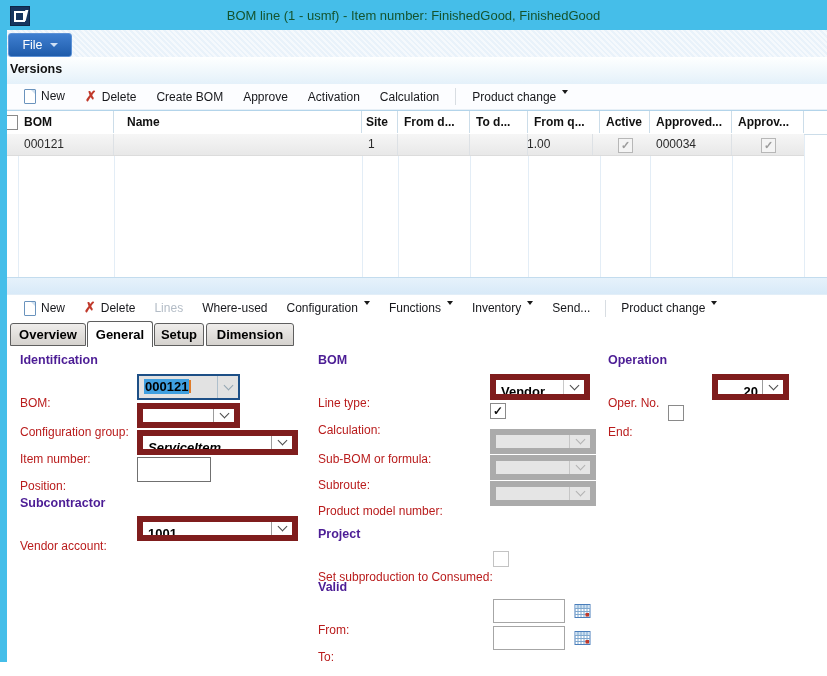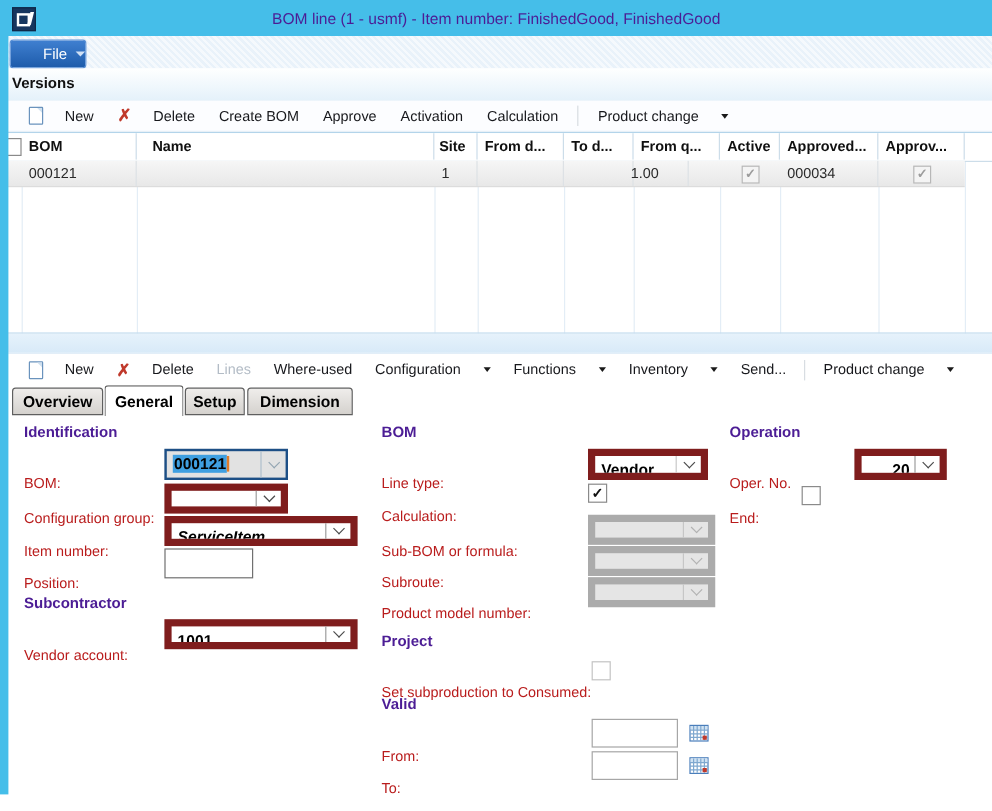--- a/index.html
+++ b/index.html
@@ -7,41 +7,41 @@
     font-family:"Liberation Sans",sans-serif;color:#1a1a1a;}
   
   .titlebar{position:absolute;left:0;top:0;width:827px;height:30px;background:#45bee9;
     display:flex;align-items:center;}
   .app-icon{position:absolute;left:10px;top:6px;width:18px;height:18px;background:#16355e;
     border:1px solid #0d2747;}
   .app-icon:before{content:"";position:absolute;left:3px;top:4px;width:7px;height:7px;
     border:2px solid #fff;}
   .app-icon:after{content:"";position:absolute;right:2px;top:3px;width:3px;height:11px;
     background:#fff;transform:skewX(-14deg);}
-  .title-text{width:100%;text-align:center;font-size:13px;color:#4c1d95;}
+  .title-text{width:100%;text-align:center;font-size:13px;color:#14532d;}
   
   .left-border{position:absolute;left:0;top:30px;width:7px;height:632px;background:#45bee9;z-index:9;}
   
   .menubar{position:absolute;left:0;top:30px;width:827px;height:27px;background:#e9f2fa;
     background-image:repeating-linear-gradient(45deg,rgba(255,255,255,.55) 0 2px,rgba(233,242,250,0) 2px 4px);}
   .file-btn{position:absolute;left:8px;top:3px;width:62px;height:22px;border-radius:3px;
     background:linear-gradient(#3f7fd0,#1e5cab);border:1px solid #5d92d6;display:flex;
-    align-items:center;justify-content:flex-end;gap:7px;color:#fff;font-size:12.5px;cursor:default;}
+    align-items:center;justify-content:center;gap:7px;color:#fff;font-size:12.5px;cursor:default;}
   .caret-down-white{width:0;height:0;border-left:4px solid transparent;border-right:4px solid transparent;
     border-top:4px solid #cfe0f5;}
   
   .band{position:absolute;left:0;top:57px;width:827px;height:27px;
     background:linear-gradient(#feffff,#e4f1fa);border-bottom:1px solid #e3eef7;}
   .band-title{position:absolute;left:10px;top:5px;font-weight:bold;font-size:12.5px;color:#111;}
   
   .toolbar{position:absolute;left:0;width:827px;height:26px;background:#fcfdff;display:flex;
     align-items:center;padding-left:24px;box-sizing:border-box;gap:20px;font-size:12px;color:#17181c;}
   .toolbar1{top:84px;border-bottom:1px solid #e7f0f7;}
   .toolbar2{top:295px;background:#fff;gap:19px;}
-  .tbtn{display:flex;align-items:center;gap:18px;white-space:nowrap;cursor:default;}
+  .tbtn{display:flex;align-items:flex-start;gap:5px;white-space:nowrap;cursor:default;}
   .tbtn.disabled{color:#b3bcc6;}
   .icon-page{position:relative;width:10px;height:13px;background:#fff;border:1px solid #6a93bd;border-radius:1px;}
   .icon-page:before{content:"";position:absolute;right:0;top:0;width:0;height:0;
     border-top:4px solid #cfe0ef;border-left:4px solid transparent;}
   .icon-x{color:#c0392b;font-weight:bold;font-size:14px;line-height:13px;}
   .caret-down{width:0;height:0;border-left:3.5px solid transparent;border-right:3.5px solid transparent;
     border-top:4px solid #1a1a1a;margin-left:1px;}
   .tsep{width:1px;height:17px;background:#d8dde2;margin:0 -4px;}
   
   .grid{position:absolute;left:0;top:110px;width:827px;height:167px;background:#fff;
@@ -168,21 +168,21 @@
       <div class="hcell" style="left:600px;width:50px;">Active</div>
       <div class="hcell" style="left:650px;width:82px;">Approved...</div>
       <div class="hcell" style="left:732px;width:72px;">Approv...</div>
     </div>
 
     <div class="grid-row">
       <div class="rcell" style="left:18px;width:96px;">000121</div>
       <div class="rcell" style="left:362px;width:36px;">1</div>
       <div class="rcell" style="left:398px;width:72px;"></div>
       <div class="rcell" style="left:470px;width:58px;"></div>
-      <div class="rcell" style="left:502px;width:72px;text-align:right;padding-right:24px;">1.00</div>
+      <div class="rcell" style="left:521px;width:72px;padding-right:24px;">1.00</div>
       <span class="cb gray" style="left:618px;top:4px;">✓</span>
       <div class="rcell" style="left:650px;width:82px;">000034</div>
       <span class="cb gray" style="left:761px;top:4px;">✓</span>
     </div>
   </div>
 
   <div class="splitter"></div>
 
   <div class="toolbar toolbar2">
     <div class="tbtn">

